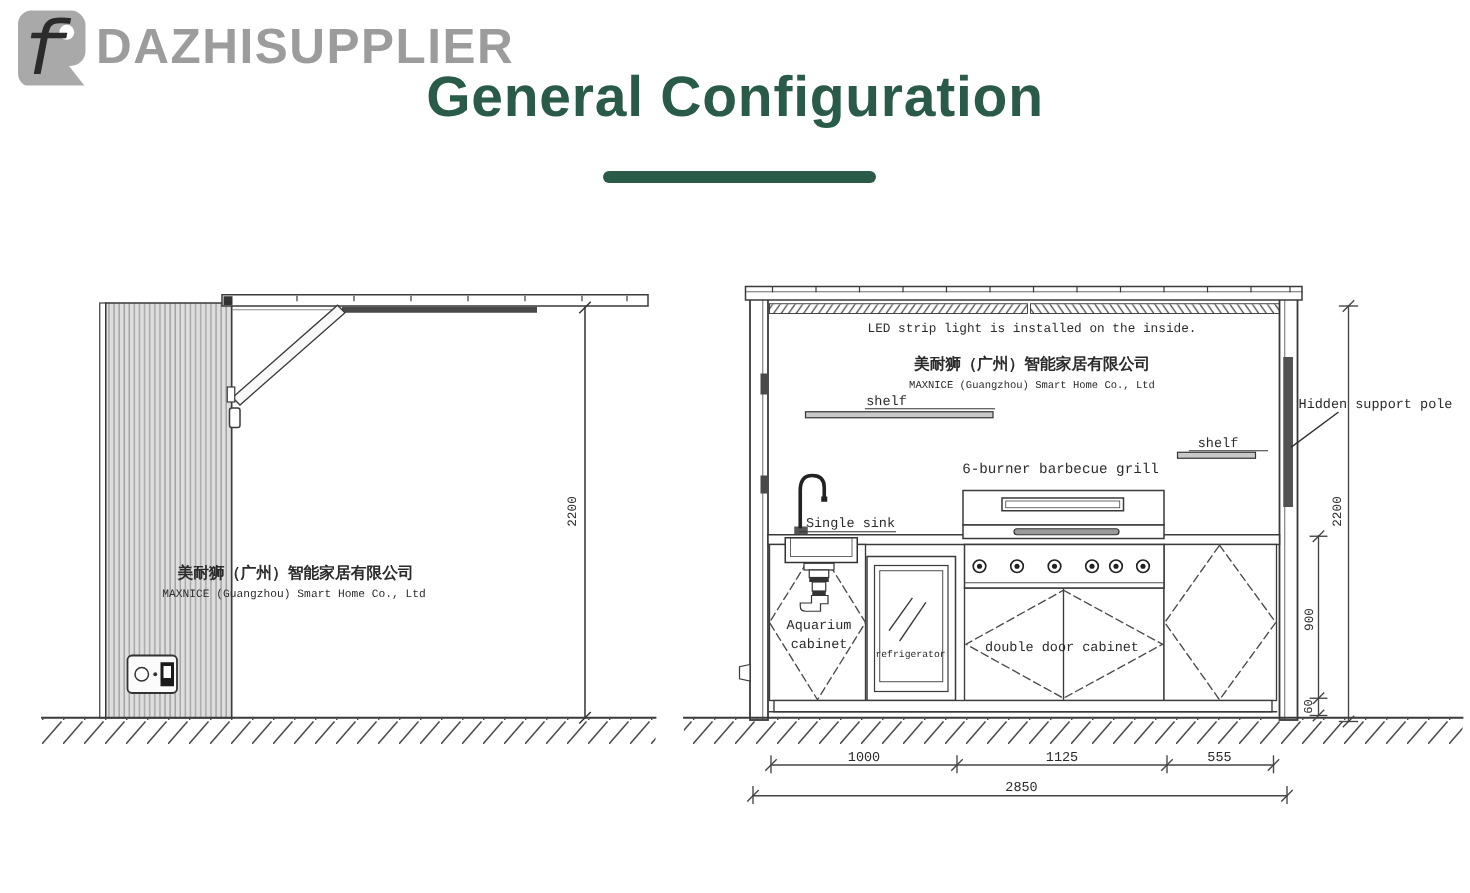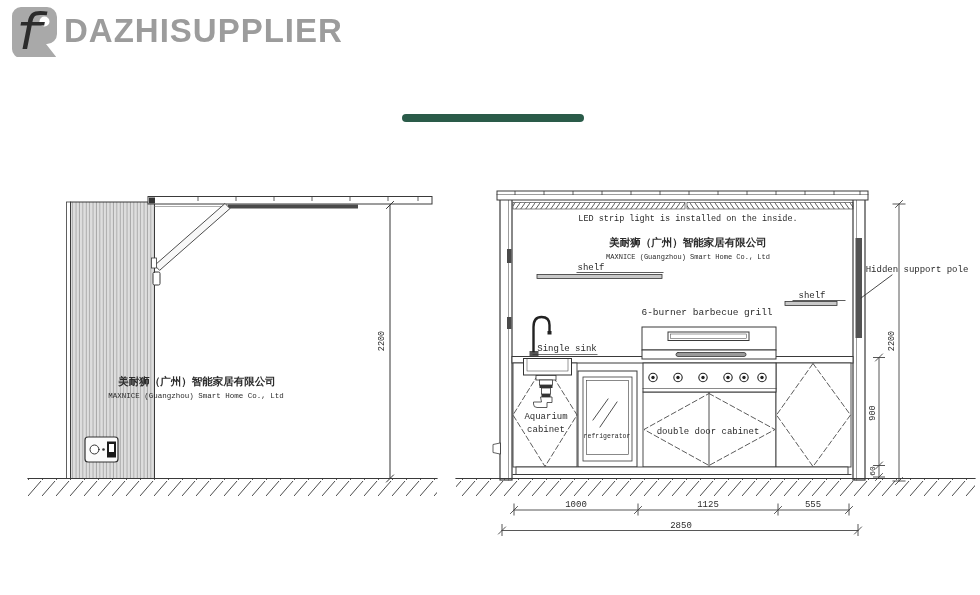--- a/index.html
+++ b/index.html
@@ -21,20 +21,21 @@
 
   <div class="logo">
     <svg width="50" height="52" viewBox="0 0 50 52">
       <path d="M14,2 h25 a10,10 0 0 1 10,10 v17 a10,10 0 0 1 -10,10 h-1 l11,14 H13 a9,9 0 0 1 -9,-9 V11 a9,9 0 0 1 9,-9 z" fill="#a9a9a9"></path>
       <circle cx="36.5" cy="16.5" r="5" fill="#ffffff"></circle>
       <text x="7" y="44" font-family="'DejaVu Serif',serif" font-style="italic" font-size="52" fill="#ffffff">f</text>
     </svg>
     <span class="logo-text">DAZHISUPPLIER</span>
   </div>
 
+  <div class="page-title">General Configuration</div>
   <div class="title-underline"></div>
 
   <svg class="drawing-svg" width="980" height="455" viewBox="0 140 980 455">
     <defs>
       <pattern id="slats" width="3.4" height="8" patternUnits="userSpaceOnUse">
         <rect width="3.4" height="8" fill="#dedede"></rect>
         <line x1="1.2" y1="0" x2="1.2" y2="8" stroke="#8f8f8f" stroke-width="0.7"></line>
       </pattern>
       <pattern id="ghatch" width="14" height="16" patternUnits="userSpaceOnUse">
         <line x1="0" y1="16" x2="13" y2="1" stroke="#4a4a4a" stroke-width="1"></line>

